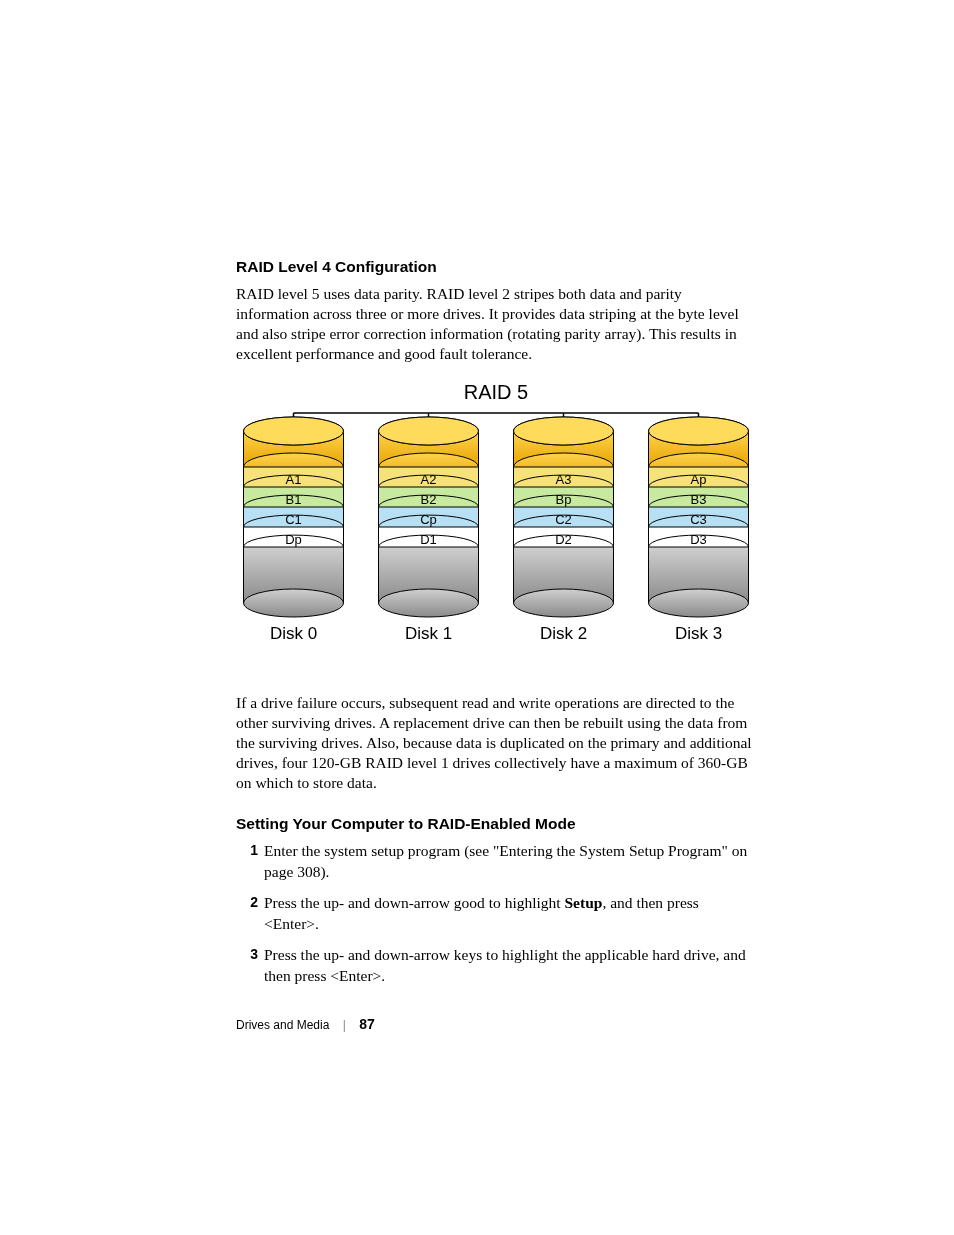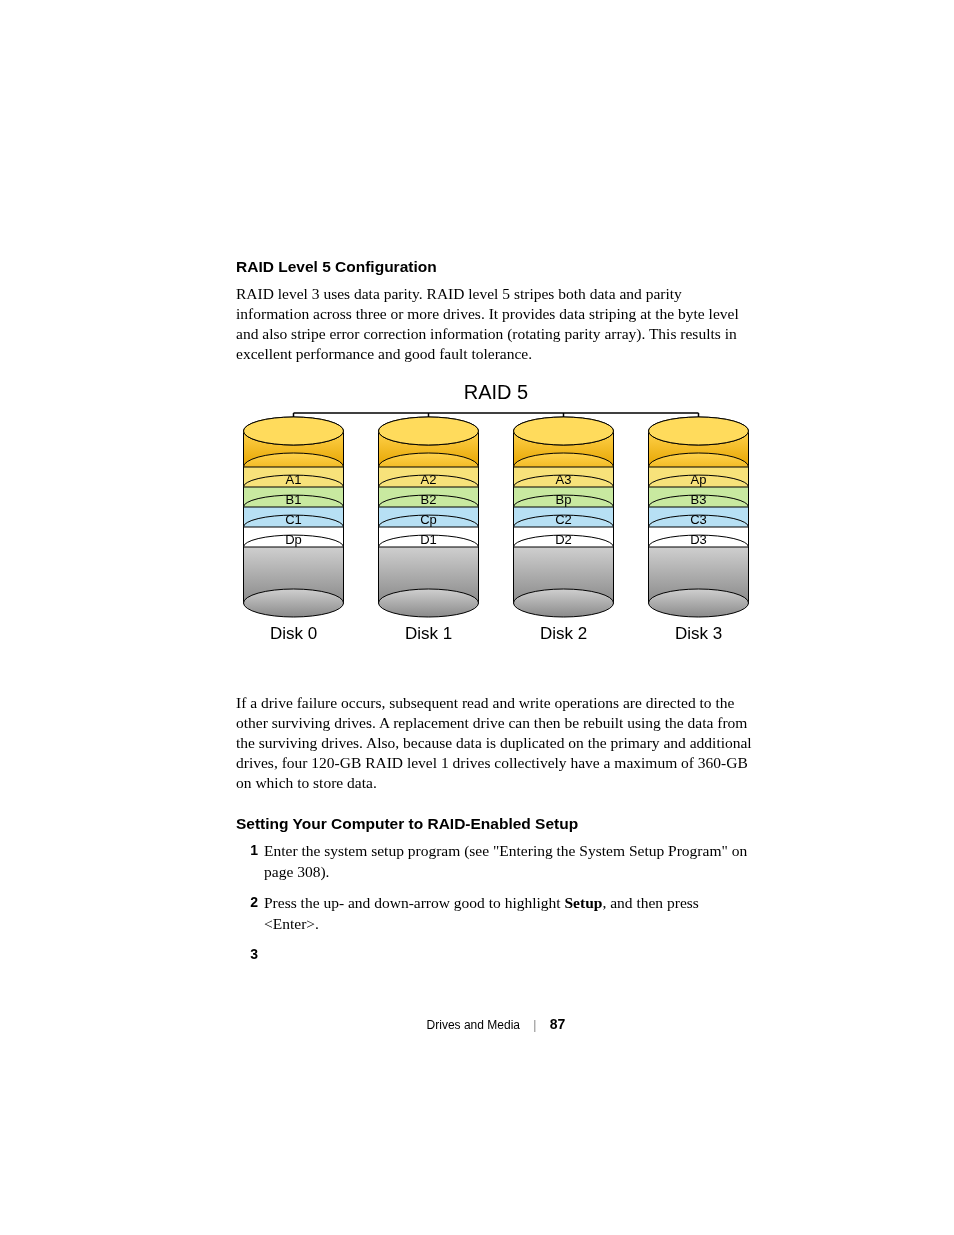--- a/index.html
+++ b/index.html
@@ -53,44 +53,44 @@
     font-weight: bold;
     font-size: 14px;
     width: 22px;
     text-align: right;
   }
   .footer {
     position: absolute;
     left: 236px;
     width: 520px;
     top: 1016px;
-    text-align: center;
+    text-align: left;
     font-family: Arial, Helvetica, sans-serif;
     font-size: 12px;
   }
   .footer .sep {
     color: #888;
     margin: 0 10px;
   }
   .footer .pagenum {
     font-weight: bold;
     font-size: 14px;
   }
   .bold {
     font-weight: bold;
   }
 </style>
 </head>
 <body>
 
 <div class="page">
 
-  <h3 class="heading">RAID Level 5 Configuration</h3>
-
-  <p class="para">RAID level 3 uses data parity. RAID level 5 stripes both data and parity information across three or more drives. It provides data striping at the byte level and also stripe error correction information (rotating parity array). This results in excellent performance and good fault tolerance.</p>
+  <h3 class="heading">RAID Level 4 Configuration</h3>
+
+  <p class="para">RAID level 5 uses data parity. RAID level 2 stripes both data and parity information across three or more drives. It provides data striping at the byte level and also stripe error correction information (rotating parity array). This results in excellent performance and good fault tolerance.</p>
 
   <div class="diagram">
     <svg id="raid-svg" width="510" height="280" viewBox="0 0 510 280">
         <text x="255" y="14" text-anchor="middle" font-family="Arial, Helvetica, sans-serif" font-size="20">RAID 5</text>
         <line x1="52.5" y1="28" x2="457.5" y2="28" stroke="#000" stroke-width="1.5"></line>
         <line x1="52.5" y1="28" x2="52.5" y2="46" stroke="#000" stroke-width="1.5"></line>
         <line x1="187.5" y1="28" x2="187.5" y2="46" stroke="#000" stroke-width="1.5"></line>
         <line x1="322.5" y1="28" x2="322.5" y2="46" stroke="#000" stroke-width="1.5"></line>
         <line x1="457.5" y1="28" x2="457.5" y2="46" stroke="#000" stroke-width="1.5"></line>
         <defs>
@@ -185,34 +185,35 @@
           <rect x="407.5" y="162" width="100" height="56" fill="url(#gBody)" stroke="#000" stroke-width="1"></rect>
           <ellipse cx="457.5" cy="218" rx="50" ry="14" fill="url(#gBody)" stroke="#000" stroke-width="1"></ellipse>
           <text x="457.5" y="254" text-anchor="middle" font-family="Arial, Helvetica, sans-serif" font-size="17">Disk 3</text>
         </g>
         <ellipse cx="457.5" cy="46" rx="50" ry="14" fill="#ffdb5c" stroke="#000" stroke-width="1"></ellipse>
       </svg>
   </div>
 
   <p class="para">If a drive failure occurs, subsequent read and write operations are directed to the other surviving drives. A replacement drive can then be rebuilt using the data from the surviving drives. Also, because data is duplicated on the primary and additional drives, four 120-GB RAID level 1 drives collectively have a maximum of 360-GB on which to store data.</p>
 
-  <h3 class="heading" style="margin-top:22px;">Setting Your Computer to RAID-Enabled Setup</h3>
+  <h3 class="heading" style="margin-top:22px;">Setting Your Computer to RAID-Enabled Mode</h3>
 
 
   <ol class="ol">
     <li>
       <span class="num">1</span>
       <span>Enter the system setup program (see "Entering the System Setup Program" on page 308).</span>
     </li>
     <li>
       <span class="num">2</span>
       <span>Press the up- and down-arrow good to highlight </span><span class="bold">Setup</span><span>, and then press &lt;Enter&gt;.</span>
     </li>
     <li>
       <span class="num">3</span>
+      <span>Press the up- and down-arrow keys to highlight the applicable hard drive, and then press &lt;Enter&gt;.</span>
     </li>
   </ol>
 
 </div>
 
 <div class="footer">
   <span>Drives and Media</span>
   <span class="sep">|</span>
   <span class="pagenum">87</span>
 </div>

